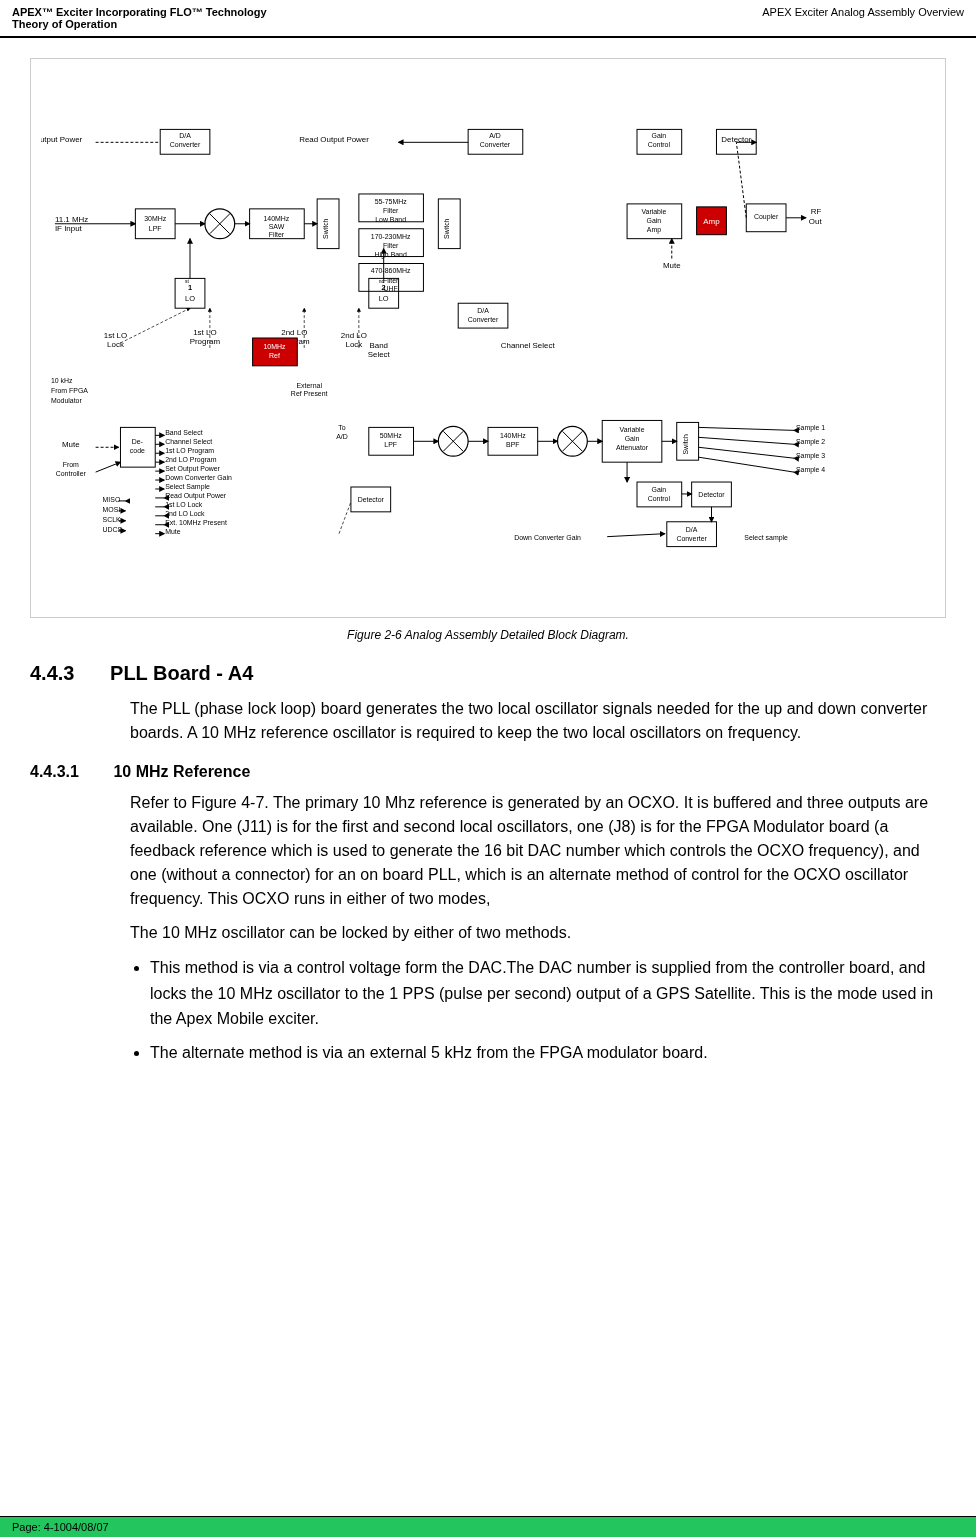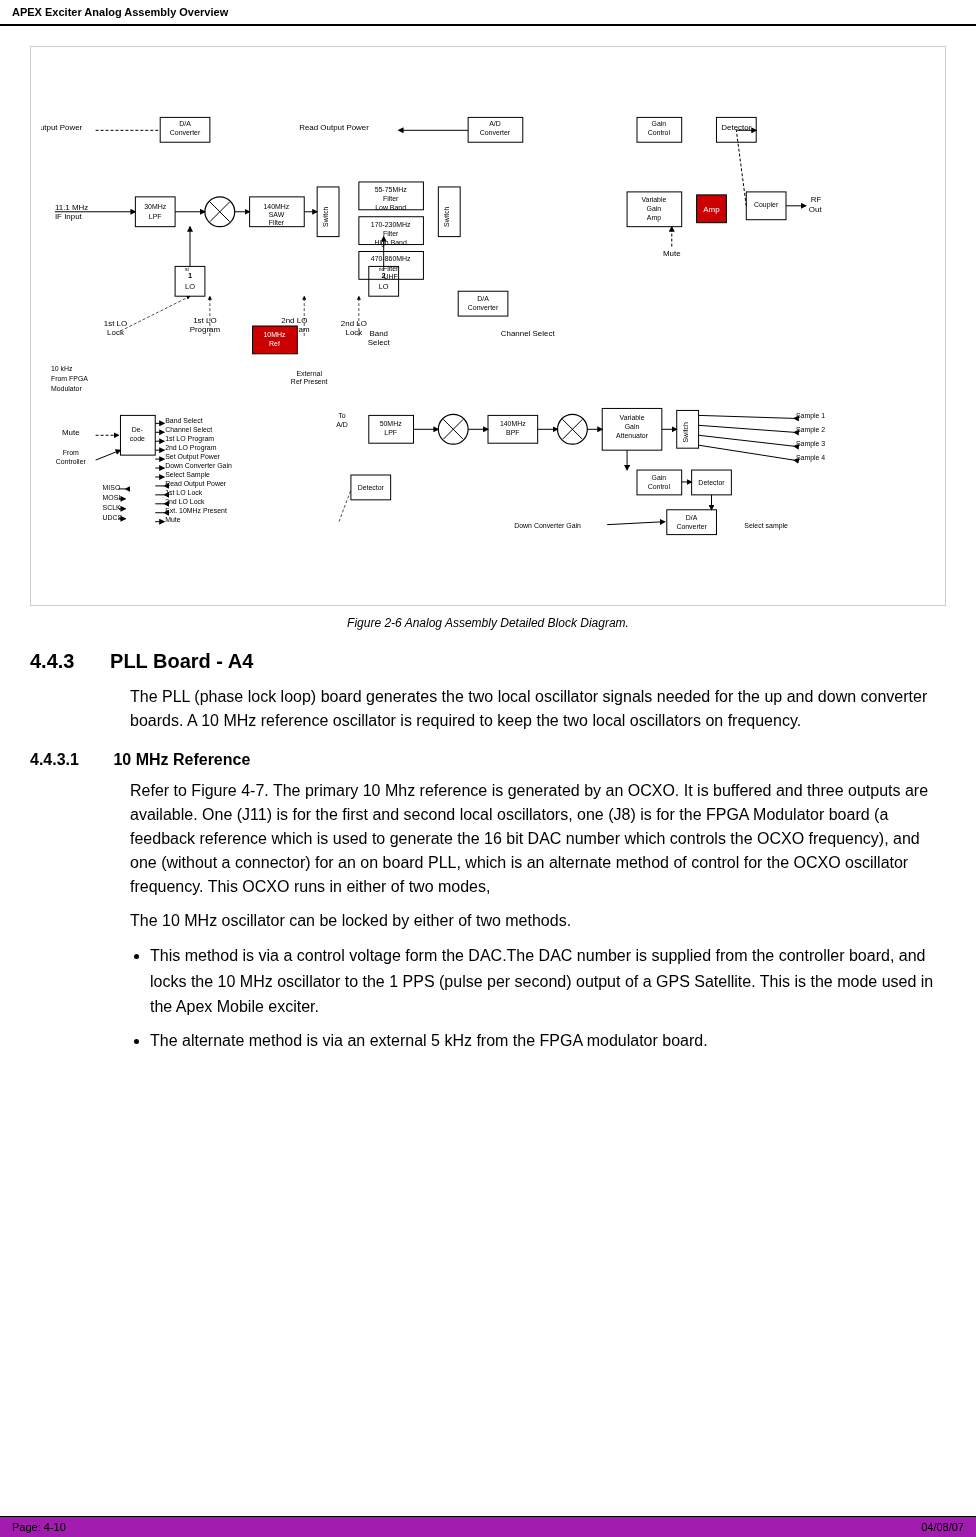--- a/index.html
+++ b/index.html
@@ -12,21 +12,21 @@
       font-size: 12px;
     }
     .page-header {
       display: flex;
       justify-content: space-between;
       padding: 6px 12px;
       border-bottom: 2px solid #000;
       font-size: 11px;
     }
     .page-header .left { font-weight: bold; }
-    .page-header .right { font-weight: bold; }
+    .page-header .right { font-weight: normal; }
     .diagram-area {
       border: 1px solid #ccc;
       margin: 20px 30px 10px 30px;
       padding: 10px;
       position: relative;
       height: 560px;
       background: #fff;
     }
     .diagram-area svg {
       width: 100%;
@@ -64,29 +64,32 @@
       list-style: disc;
     }
     .page-footer {
       position: fixed;
       bottom: 0;
       width: 976px;
       border-top: 1px solid #000;
       padding: 4px 12px;
       font-size: 11px;
       display: flex;
-      justify-content: space-between;
-      background: #a21caf;
+      background: #22c55e;
     }
     .footer-center { text-align: center; flex: 1; }
   </style>
 </head>
 <body>
 
 <div class="page-header">
+  <div class="left">
+    <div>APEX™ Exciter Incorporating FLO™ Technology</div>
+    <div>Theory of Operation</div>
+  </div>
   <div class="right">APEX Exciter Analog Assembly Overview</div>
 </div>
 
 <div class="diagram-area">
   <svg viewBox="0 0 900 530" xmlns="http://www.w3.org/2000/svg">
 
     <defs>
       <marker id="arrow" markerWidth="6" markerHeight="6" refX="5" refY="3" orient="auto">
         <path d="M0,0 L0,6 L6,3 z" fill="#000"></path>
       </marker>

